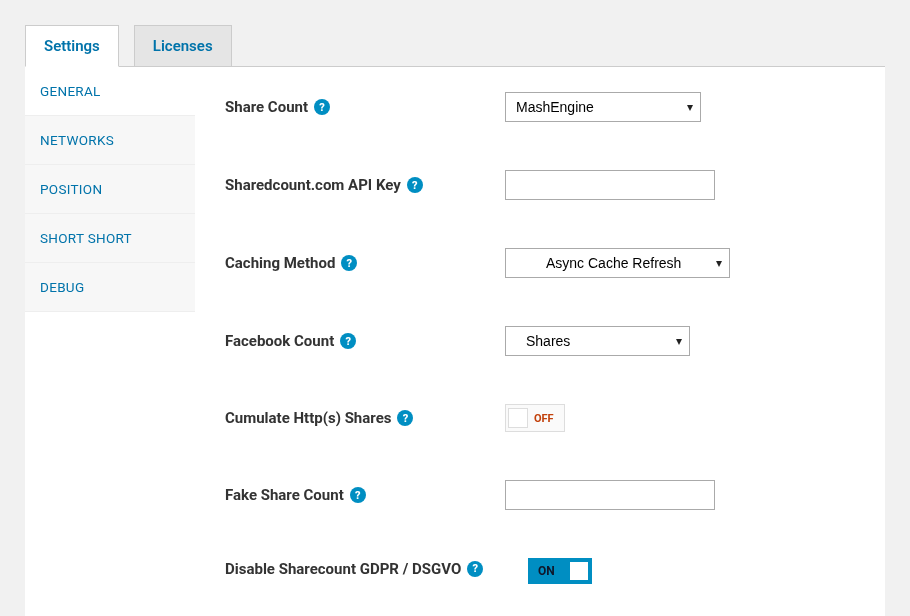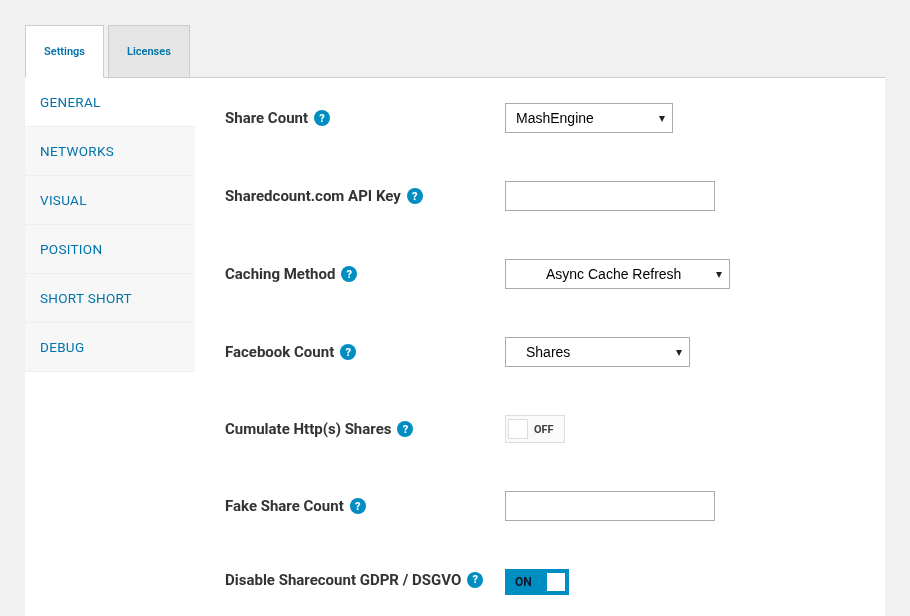--- a/index.html
+++ b/index.html
@@ -9,28 +9,28 @@
   width: 910px;
   height: 616px;
   overflow: hidden;
 }
 .tabs {
   display: flex;
   padding: 25px 0 0 25px;
   gap: 0;
 }
 .tab {
-  padding: 19px 18px;
+  padding: 11px 18px;
   background: #e5e5e5;
   color: #0073aa;
   font-weight: 600;
-  font-size: 11px;
+  font-size: 15px;
   border: 1px solid #ccc;
   border-bottom: none;
-  margin-right: 4px;
+  margin-right: 15px;
   cursor: pointer;
 }
 .tab.active {
   background: #fff;
   color: #0073aa;
   border-bottom: 1px solid #fff;
   position: relative;
   z-index: 2;
 }
 .panel {
@@ -65,20 +65,21 @@
   flex: 1;
   padding: 25px 30px;
 }
 .field-row {
   display: flex;
   align-items: center;
   margin-bottom: 48px;
 }
 .field-row.tall {
   align-items: flex-start;
+  gap: 23px;
 }
 .field-label {
   width: 280px;
   font-weight: 700;
   font-size: 15px;
   color: #333;
   display: flex;
   align-items: center;
   gap: 6px;
   flex-shrink: 0;
@@ -118,40 +119,40 @@
 .select-wrap::after {
   content: "▾";
   position: absolute;
   right: 8px;
   top: 50%;
   transform: translateY(-50%);
   pointer-events: none;
   font-size: 12px;
   color: #222;
 }
-.select.narrow { width: 168px; }
+.select.narrow { width: 196px; }
 .select.wide { width: 225px; padding-left: 40px; }
 .select.med { width: 185px; padding-left: 20px; }
 .text-input {
   width: 210px;
   height: 30px;
   border: 1px solid #aaa;
   padding: 0 8px;
   font-size: 14px;
 }
 .toggle {
   display: inline-flex;
   align-items: center;
   border: 1px solid #ddd;
   height: 28px;
   padding: 2px;
 }
 .toggle-off {
   background: #fafafa;
-  color: #404040;
+  color: #c2410c;
 }
 .toggle-off .knob {
   width: 20px;
   height: 20px;
   background: #fff;
   border: 1px solid #ddd;
   margin-right: 6px;
 }
 .toggle-off .lbl {
   font-size: 11px;
@@ -186,21 +187,20 @@
 
 <div class="tabs">
   <div class="tab active">Settings</div>
   <div class="tab">Licenses</div>
 </div>
 
 <div class="panel">
   <div class="sidebar">
     <div class="side-item active">GENERAL</div>
     <div class="side-item">NETWORKS</div>
-    <div class="side-item">VISUAL</div>
     <div class="side-item">POSITION</div>
     <div class="side-item">SHORT SHORT</div>
     <div class="side-item">DEBUG</div>
   </div>
 
   <div class="content">
 
     <div class="field-row">
       <div class="field-label">
         <span>Share Count</span>

